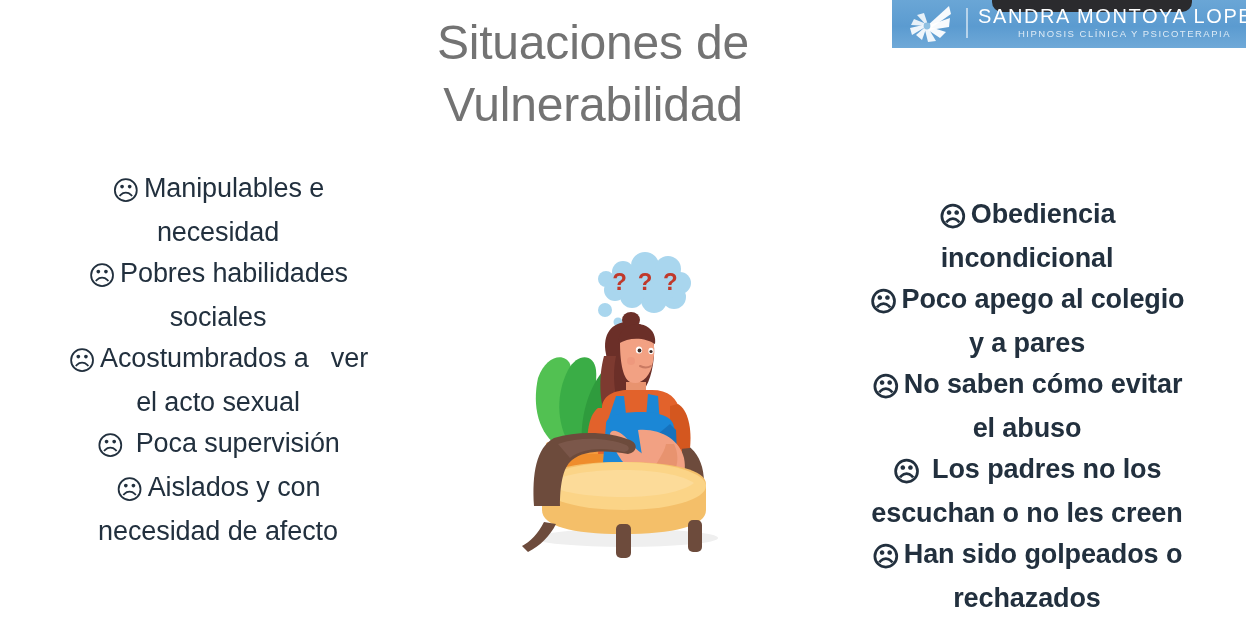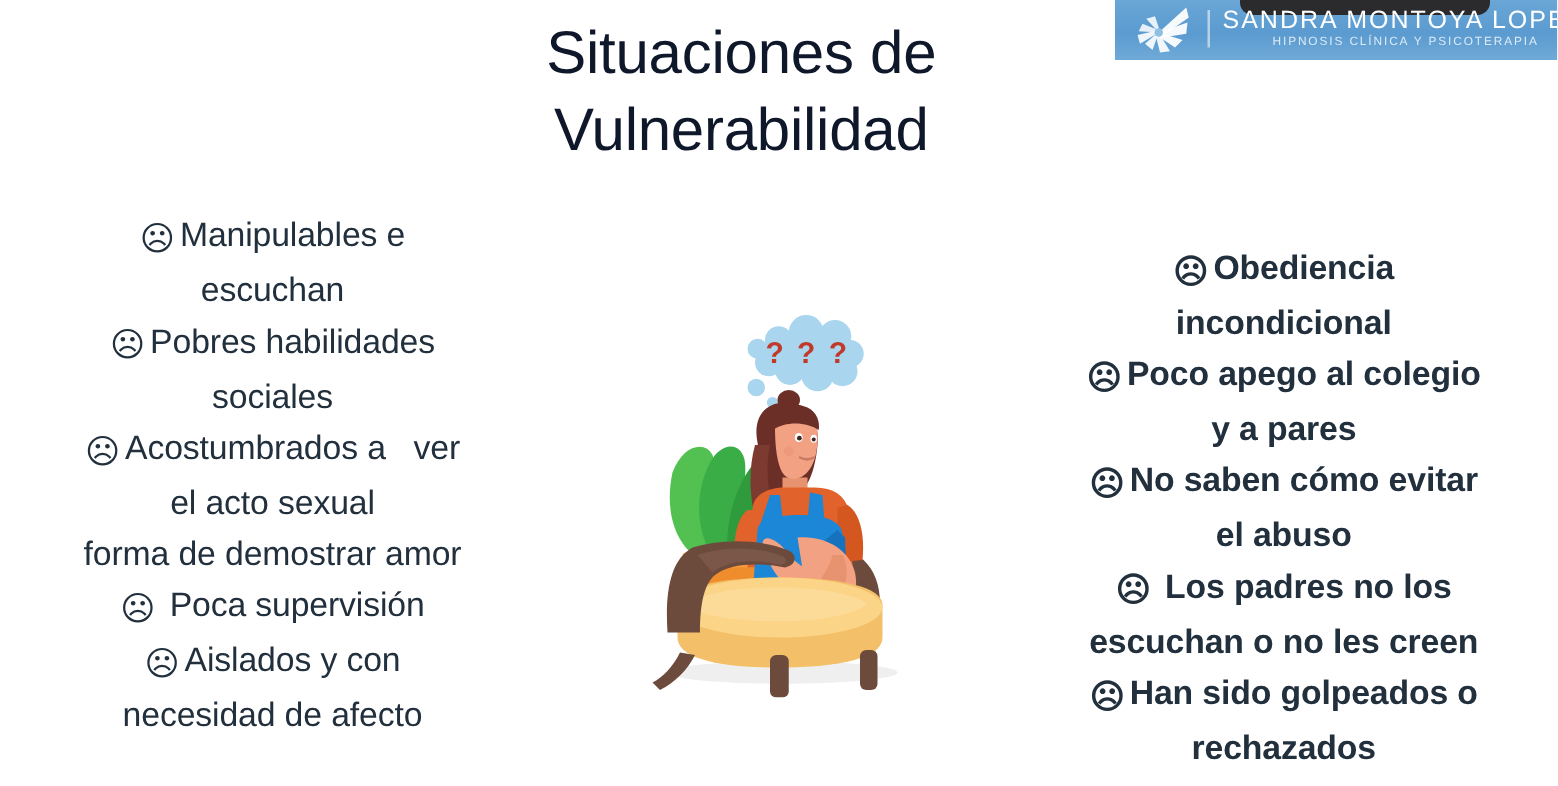--- a/index.html
+++ b/index.html
@@ -74,21 +74,21 @@
     padding-left: 40px;
   }
 
   
   #title {
     position: absolute;
     top: 12px;
     left: 313px;
     width: 560px;
     text-align: center;
-    color: #0f172a;
+    color: #737373;
     font-size: 48px;
     line-height: 62px;
     font-weight: 400;
     letter-spacing: -0.2px;
   }
 
   
   .bullet-col {
     position: absolute;
     color: #22303e;
@@ -156,26 +156,25 @@
     </div>
   </div>
 
   <div id="title">
     <div>Situaciones de</div>
     <div>Vulnerabilidad</div>
   </div>
 
   <div id="col-left" class="bullet-col">
       <div class="bullet-line"><span class="sad-icon">☹</span>Manipulables e</div>
-      <div class="bullet-line">escuchan</div>
+      <div class="bullet-line">necesidad</div>
       <div class="bullet-line"><span class="sad-icon">☹</span>Pobres habilidades</div>
       <div class="bullet-line">sociales</div>
       <div class="bullet-line"><span class="sad-icon">☹</span>Acostumbrados a   ver</div>
       <div class="bullet-line">el acto sexual</div>
-      <div class="bullet-line">forma de demostrar amor</div>
       <div class="bullet-line"><span class="sad-icon">☹</span> Poca supervisión</div>
       <div class="bullet-line"><span class="sad-icon">☹</span>Aislados y con</div>
       <div class="bullet-line">necesidad de afecto</div>
     </div>
 
   <div id="col-right" class="bullet-col">
       <div class="bullet-line"><span class="sad-icon">☹</span>Obediencia</div>
       <div class="bullet-line">incondicional</div>
       <div class="bullet-line"><span class="sad-icon">☹</span>Poco apego al colegio</div>
       <div class="bullet-line">y a pares</div>

